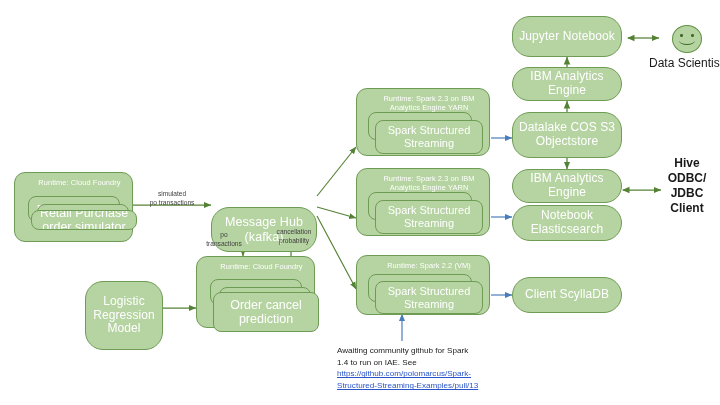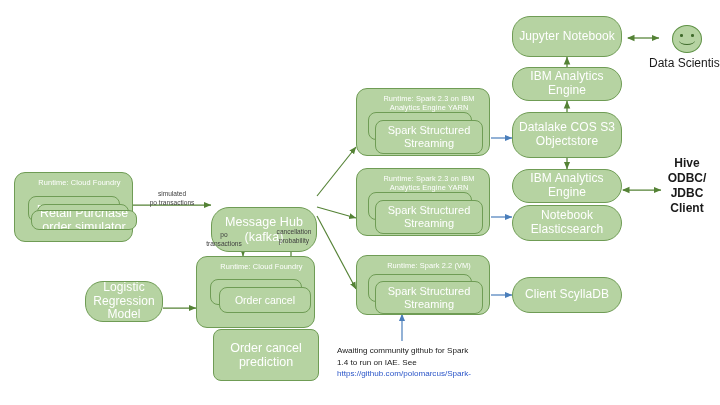--- a/index.html
+++ b/index.html
@@ -90,20 +90,21 @@
   }
   .footnote {
     position: absolute;
     color: #1a1a1a;
     font-size: 8.1px;
     line-height: 1.45;
     text-align: left;
   }
   .footnote a, .footnote .link {
     color: #2a55c8;
+    text-decoration: underline;
     word-break: break-all;
   }
 
   svg.wires {
     position: absolute;
     left: 0; top: 0;
     width: 720px; height: 405px;
     overflow: visible;
     pointer-events: none;
   }
@@ -231,25 +232,25 @@
 
   <div class="group" style="left:196px; top:256px; width:119px; height:72px;">
     <div class="group-title">Runtime: Cloud Foundry</div>
   </div>
   <div class="card" style="left:210px; top:279px; width:92px; height:26px; font-size:10.5px;">
     <span>Order cancel</span>
   </div>
   <div class="card" style="left:219px; top:287px; width:92px; height:26px; font-size:10.5px;">
     <span>Order cancel</span>
   </div>
-  <div class="card" style="left:213px; top:292px; width:106px; height:52px; font-size:12.5px; white-space:normal;margin-top:37px;">
+  <div class="card" style="left:213px; top:292px; width:106px; height:40px; font-size:12.5px; white-space:normal;">
     <span>Order cancel prediction</span>
   </div>
 
-  <div class="node" style="left:85px; top:281px; width:78px; height:41px; font-size:12px;">
+  <div class="node" style="left:85px; top:281px; width:78px; height:69px; font-size:12px;">
     <span>Logistic Regression Model</span>
   </div>
 
   <div class="group" style="left:356px; top:88px; width:134px; height:68px;">
     <div class="group-title">Runtime: Spark 2.3 on IBM Analytics Engine YARN</div>
   </div>
   <div class="card" style="left:368px; top:112px; width:104px; height:28px; font-size:10px;">
     <span>Spark Structured</span>
   </div>
   <div class="card" style="left:375px; top:120px; width:108px; height:34px; font-size:11px; white-space:normal;">
@@ -313,15 +314,16 @@
 po transactions</div>
   <div class="edge-label" style="left:198px; top:231px; width:52px;">po
 transactions</div>
   <div class="edge-label" style="left:263px; top:228px; width:62px;">cancellation
 probability</div>
 
   <div class="footnote" style="left:337px; top:345px; width:190px;">
     <div>Awaiting community github for Spark</div>
     <div>1.4 to run on IAE. See</div>
     <div class="link">https://github.com/polomarcus/Spark-</div>
+    <div class="link">Structured-Streaming-Examples/pull/13</div>
   </div>
 
 </div>
 
 </body></html>

